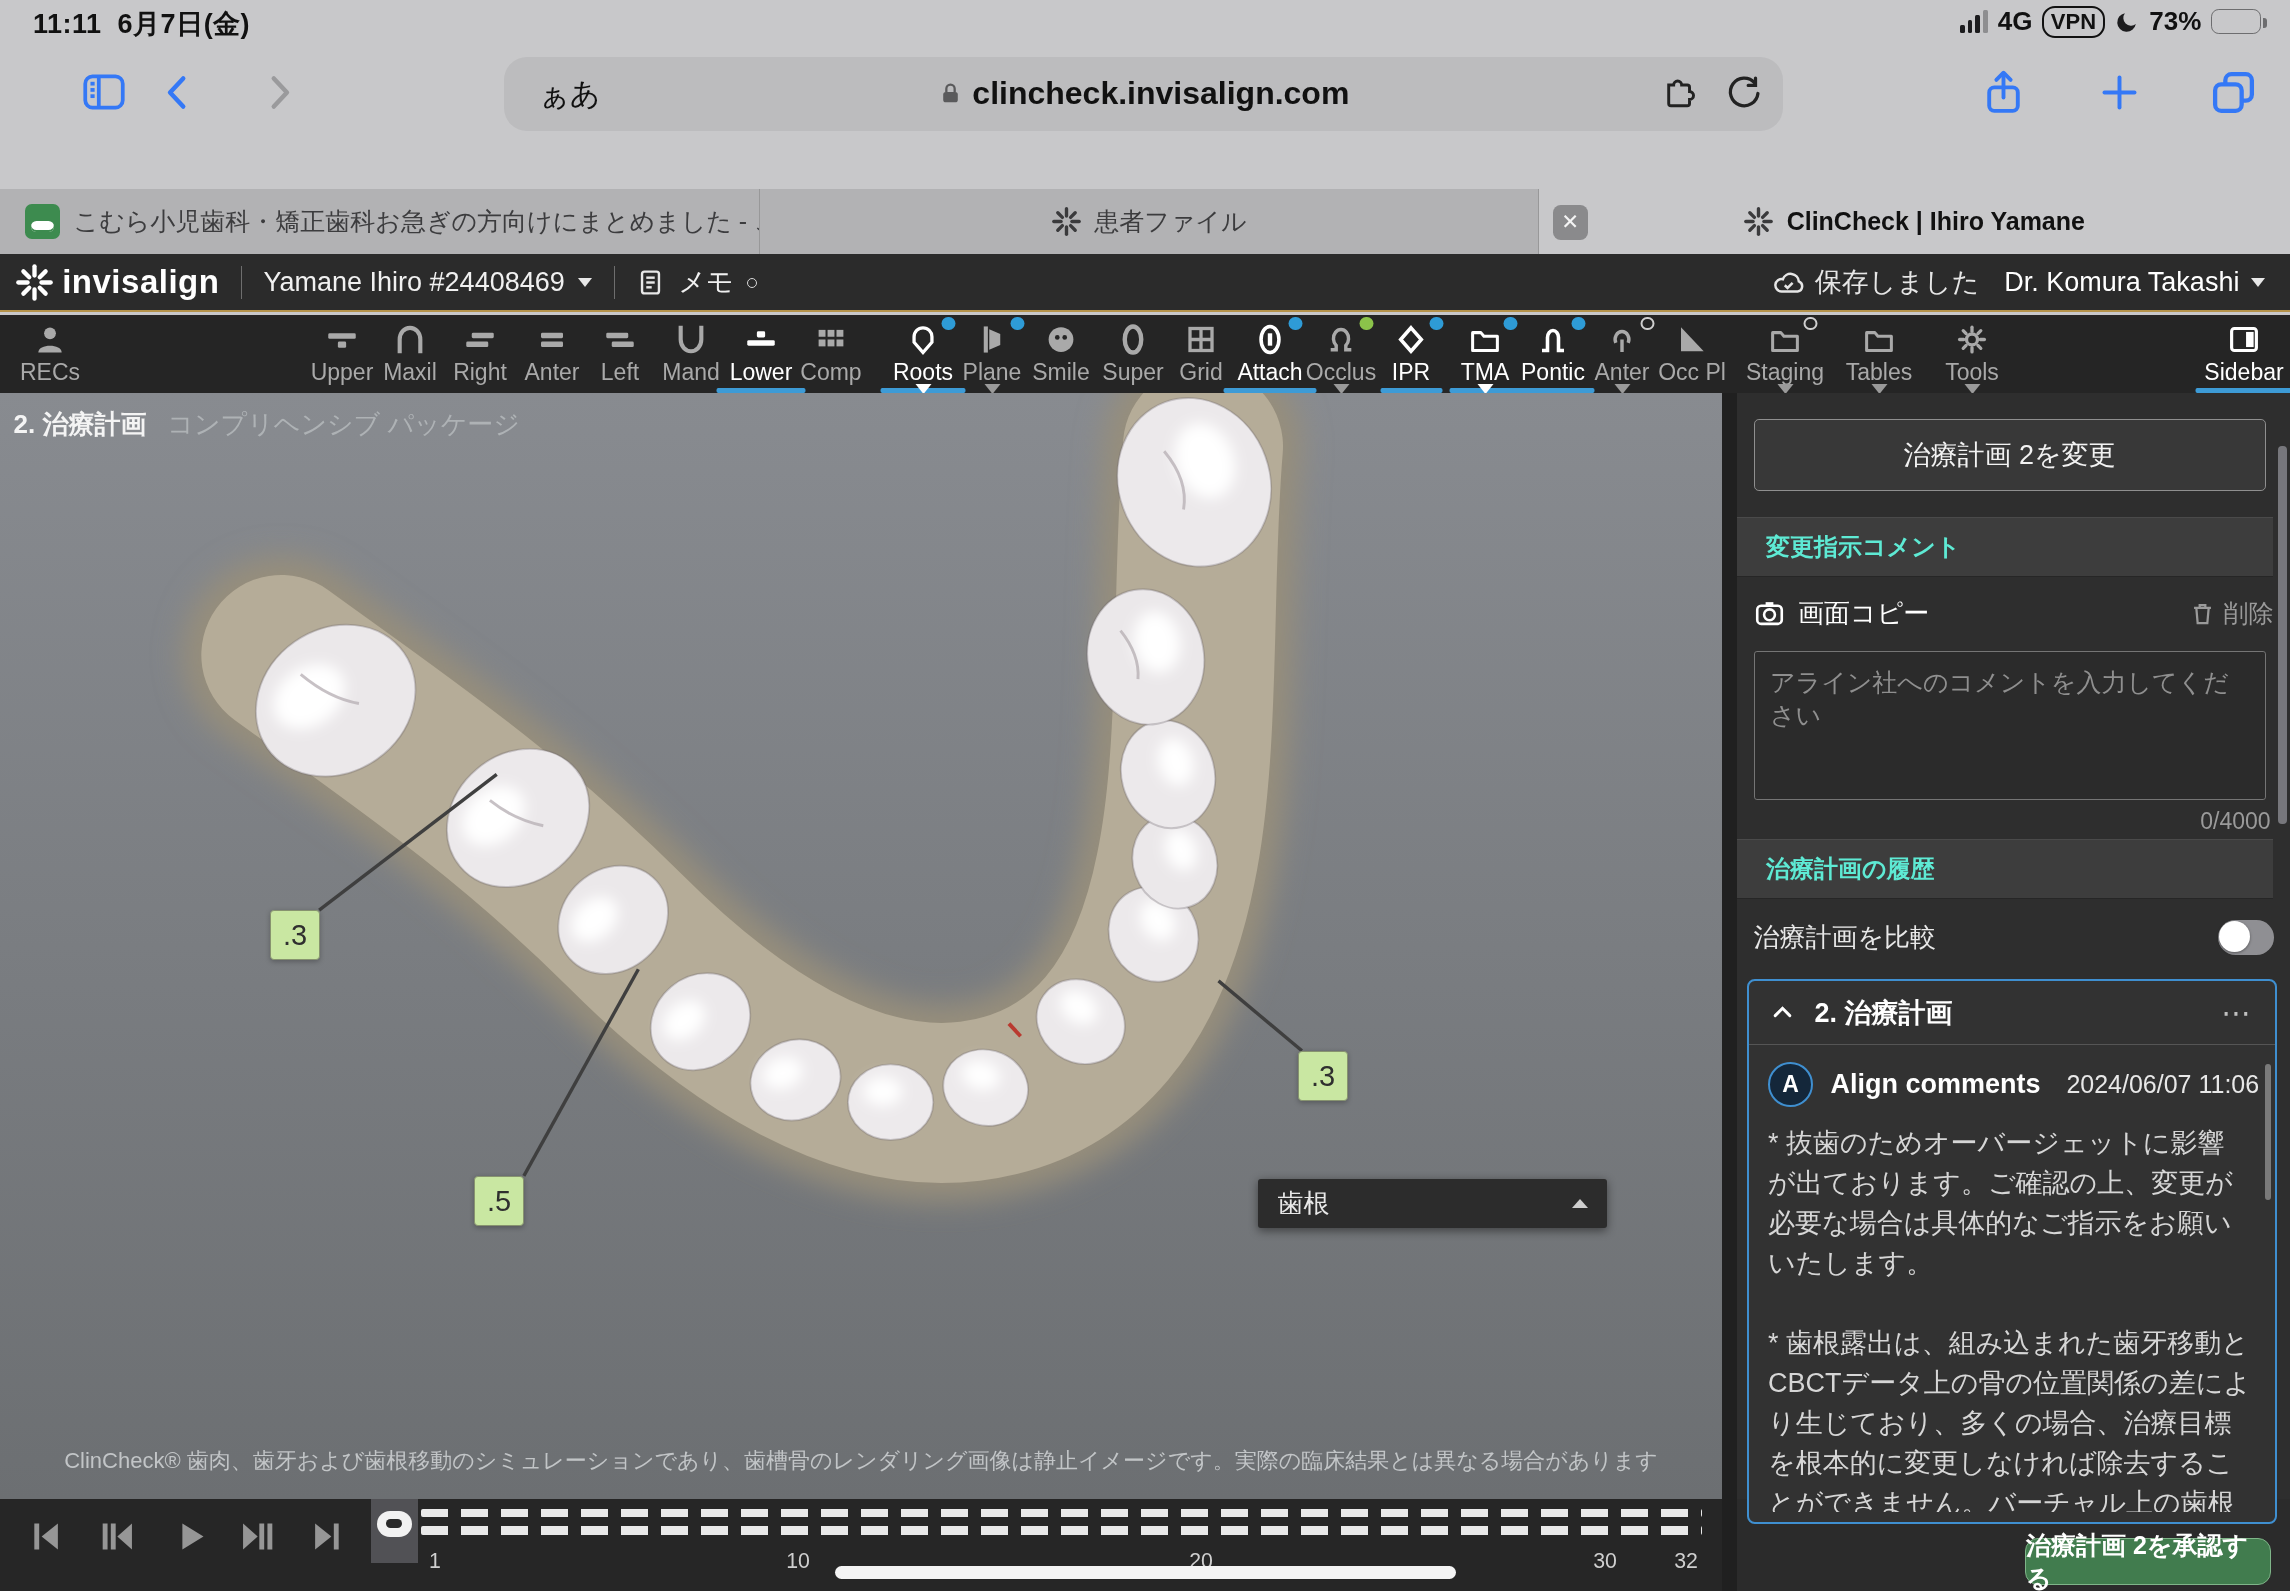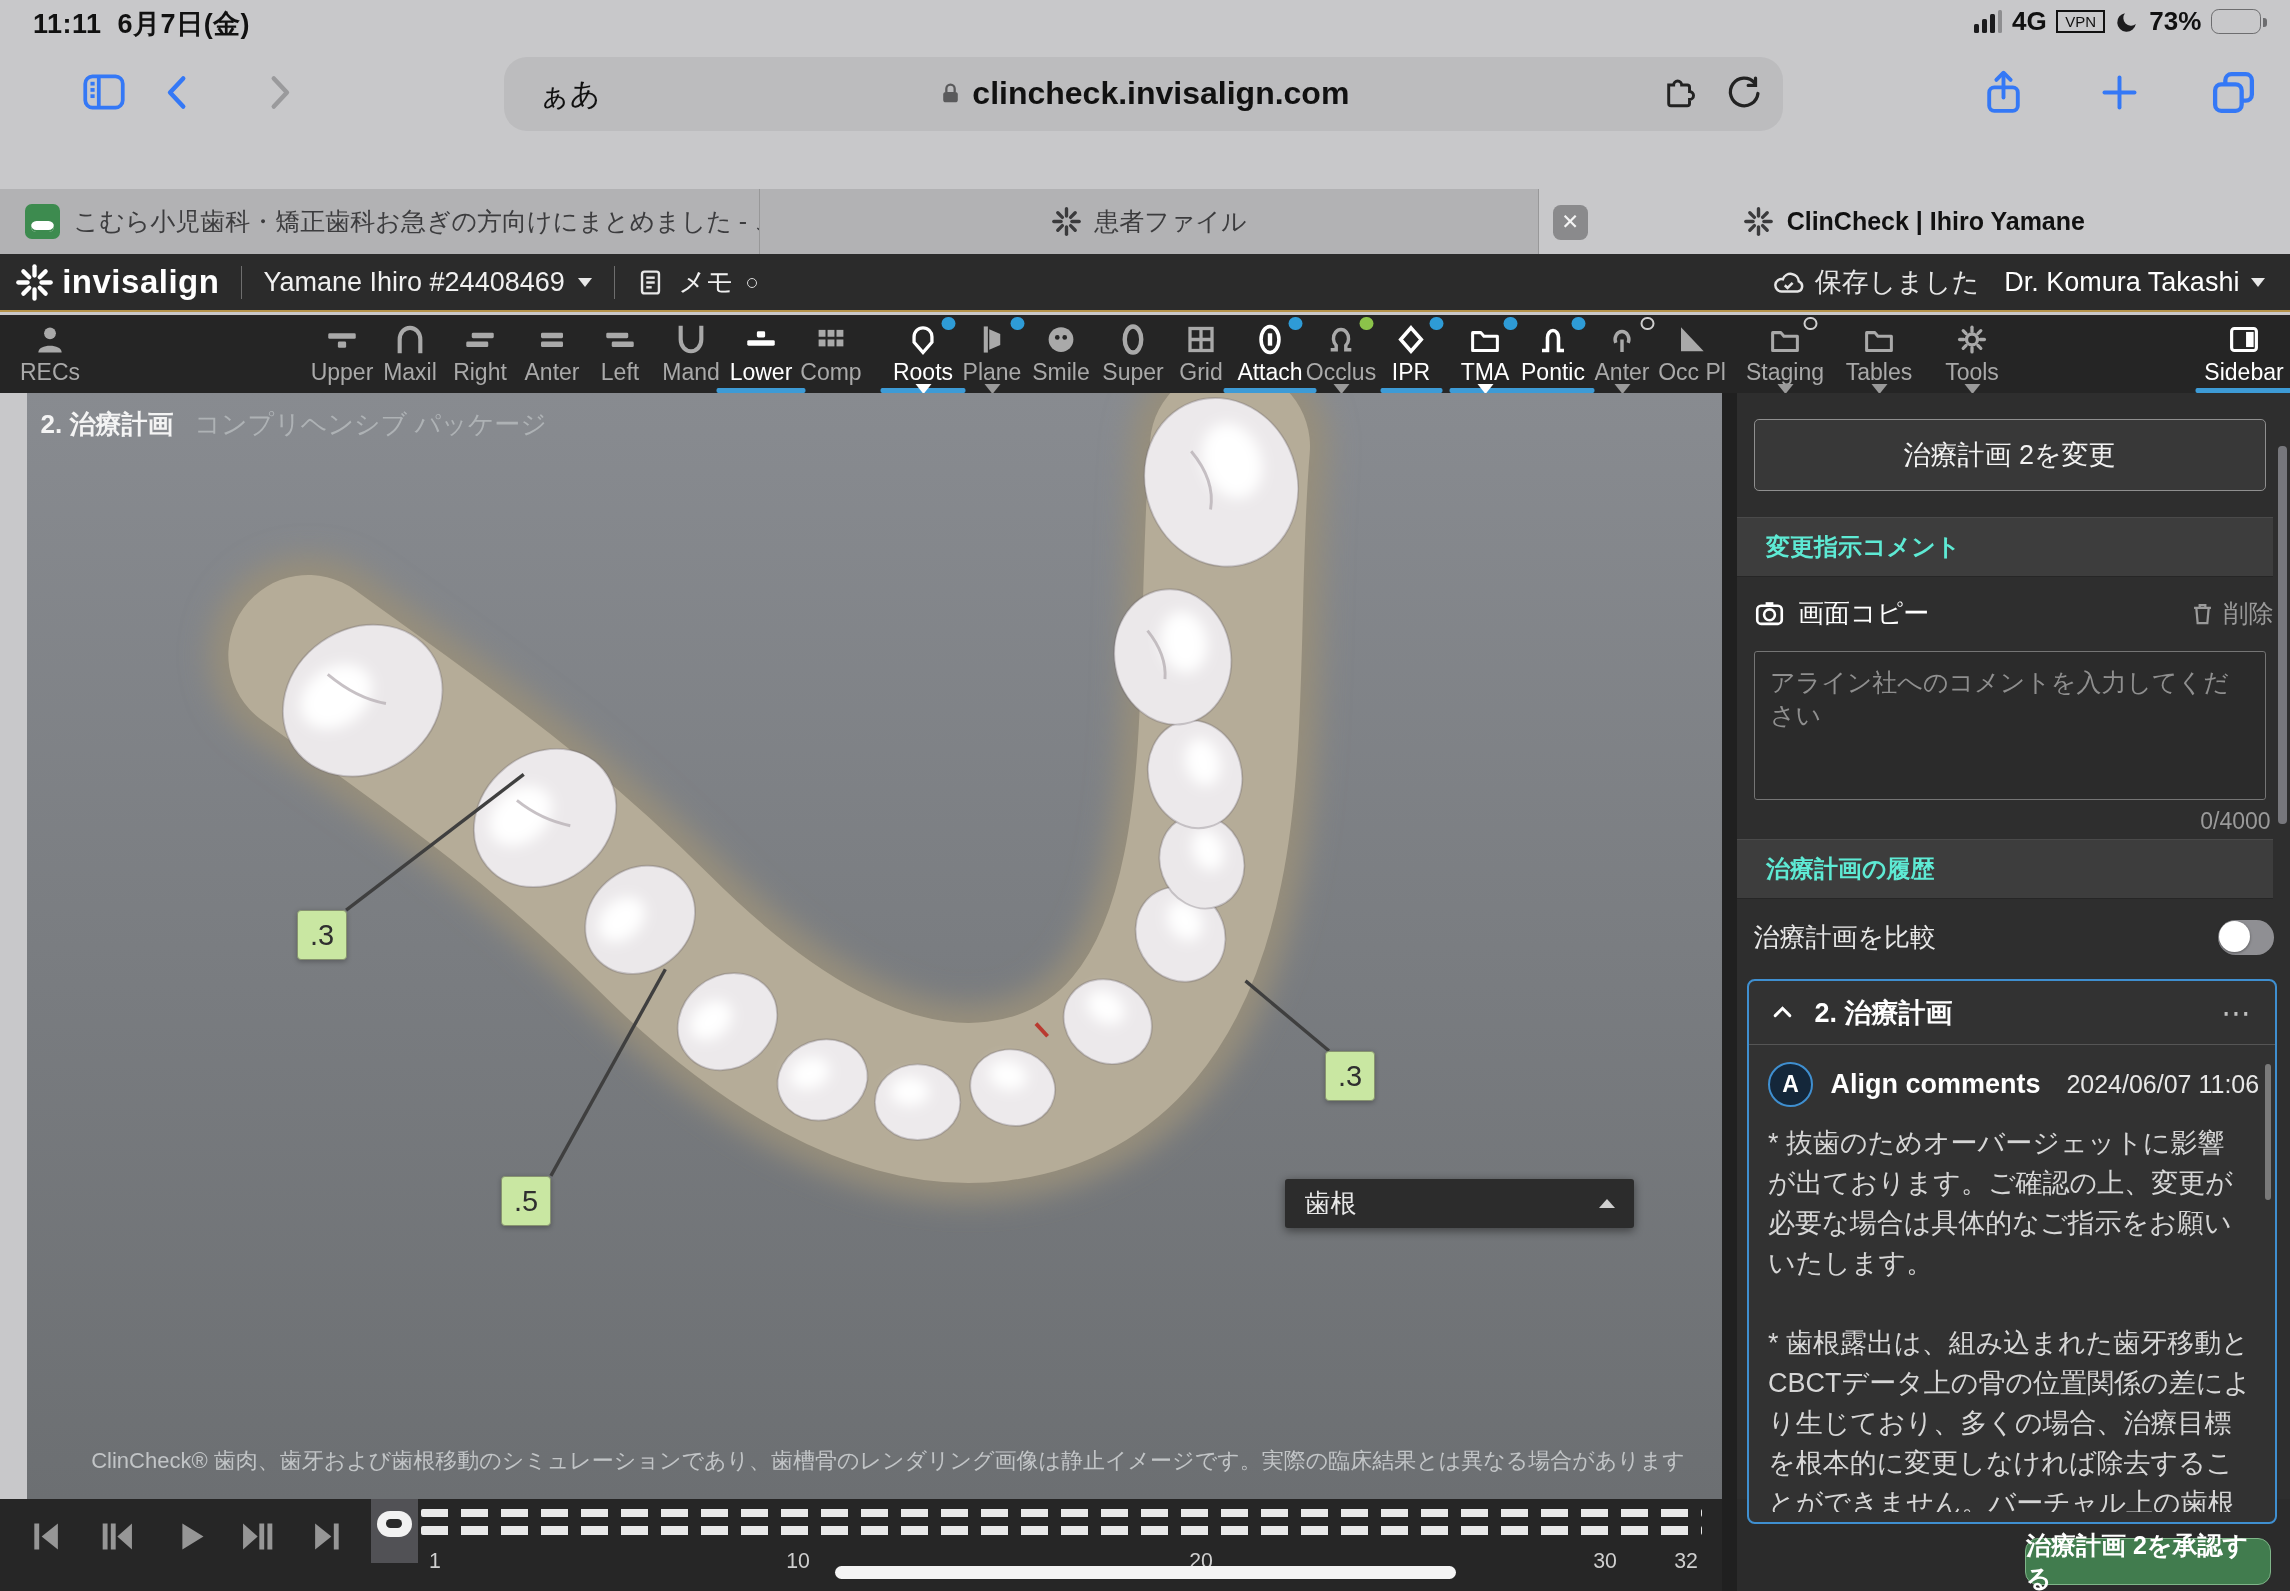--- a/index.html
+++ b/index.html
@@ -8,21 +8,21 @@
   .screen { position:relative; width:2290px; height:1591px; overflow:hidden; background:#c8c8ca; }
 
   
   .chrome { position:absolute; left:0; top:0; width:2290px; height:189px; background:#c8c8ca; }
   .status-left { position:absolute; left:33px; top:5.8px; font-size:27px; font-weight:700; color:#111; letter-spacing:0.5px; }
   .status-right { position:absolute; right:29px; top:5.8px; display:flex; align-items:center; gap:9.7px; color:#111; font-size:26px; font-weight:600; }
   .sigbars { display:flex; align-items:flex-end; gap:2.9px; height:23px; }
   .sigbars i { display:block; width:4.9px; background:#1c1c1e; border-radius:1.5px; }
   .sigbars i:nth-child(1){height:8.7px} .sigbars i:nth-child(2){height:13.6px}
   .sigbars i:nth-child(3){height:18.4px} .sigbars i:nth-child(4){height:23px; background:#8e8e90;}
-  .vpn-badge { border:2.4px solid #111; border-radius:0; font-size:15px; font-weight:400; padding:1px 6.8px; }
+  .vpn-badge { border:2.4px solid #111; border-radius:13px; font-size:22px; font-weight:700; padding:1px 6.8px; }
   .battery { position:relative; width:50px; height:25px; border:1.9px solid #6d6d6f; border-radius:7.8px; padding:1.9px; }
   .battery .fill { height:100%; width:73%; background:#1c1c1e; border-radius:3.9px; }
   .battery .nub { position:absolute; right:-6.8px; top:7.8px; width:3.9px; height:9.7px; background:#6d6d6f; border-radius:0 2.9px 2.9px 0; }
 
   .navrow { position:absolute; left:0; top:39px; width:2290px; height:107px; }
   .nav-ic { position:absolute; top:25px; width:56px; height:56px; display:flex; align-items:center; justify-content:center; color:#3478f6; }
   .url-pill { position:absolute; left:504px; top:17.5px; width:1279px; height:74px; background:#bcbcbe; border-radius:23px; }
   .url-hint { position:absolute; left:35px; top:17.5px; font-size:30px; color:#111; }
   .url-center { position:absolute; left:0; right:0; top:0; height:74px; display:flex; align-items:center; justify-content:center; gap:9.7px; color:#111; font-size:32px; font-weight:600; }
   .url-center .lock { color:#5a5a5c; }
@@ -60,21 +60,21 @@
   .tb.active .tb-ic, .tb.active .tb-lb { color:#fff; }
   .tb-lb { font-size:23px; color:#a9a9a9; margin-top:2.9px; white-space:nowrap; }
   .tb-ul { position:absolute; bottom:0; height:4.9px; background:#3d9bd6; border-radius:1.9px; }
   .tb-caret { position:absolute; bottom:-1px; width:0; height:0; border-left:8.7px solid transparent; border-right:8.7px solid transparent; border-top:10.7px solid #9a9a9a; }
   .tb.active .tb-caret { border-top-color:#fff; z-index:2; }
   .dot { position:absolute; top:1.9px; right:21.3px; width:13.6px; height:13.6px; border-radius:50%; }
   .dot.blue { background:#2e9bd6; } .dot.green { background:#8bc34a; }
   .dot.ringed { background:transparent; border:2.4px solid #cfcfcf; }
 
   
-  .viewport { position:absolute; left:0; top:393px; width:1722px; height:1106px; background:linear-gradient(#888b90,#6c6f72); overflow:hidden;margin-left:27px; }
+  .viewport { position:absolute; left:0; top:393px; width:1722px; height:1106px; background:linear-gradient(#888b90,#6c6f72); overflow:hidden; }
   .vp-divider { position:absolute; left:1722px; top:393px; width:14.6px; height:1198px; background:#202020; }
   .plan-label { position:absolute; left:13.6px; top:13.6px; font-size:26px; }
   .plan-label .n { color:#f4f4f4; font-weight:700; }
   .plan-label .t { color:#f4f4f4; font-weight:600; }
   .plan-label .p { color:#aeb2b5; margin-left:13.6px; }
   .measure { position:absolute; width:50px; height:50px; background:#c9e7a2; border:1.9px solid #87936f; border-radius:3.9px; display:flex; align-items:center; justify-content:center; font-size:29px; color:#2f2f2f; box-shadow:0 1.9px 4.9px rgba(0,0,0,.25); }
   .roots-panel { position:absolute; left:1258px; top:786px; width:349px; height:49px; background:#2c2c2c; border-radius:2.9px; box-shadow:0 2.9px 9.7px rgba(0,0,0,.45); display:flex; align-items:center; color:#e8e8e8; font-size:26px; padding:0 19.4px; }
   .roots-panel .chev { margin-left:auto; color:#cfcfcf; }
   .vp-disclaimer { position:absolute; left:0; bottom:23px; width:100%; text-align:center; font-size:22px; color:#c2c5c7; }
 

